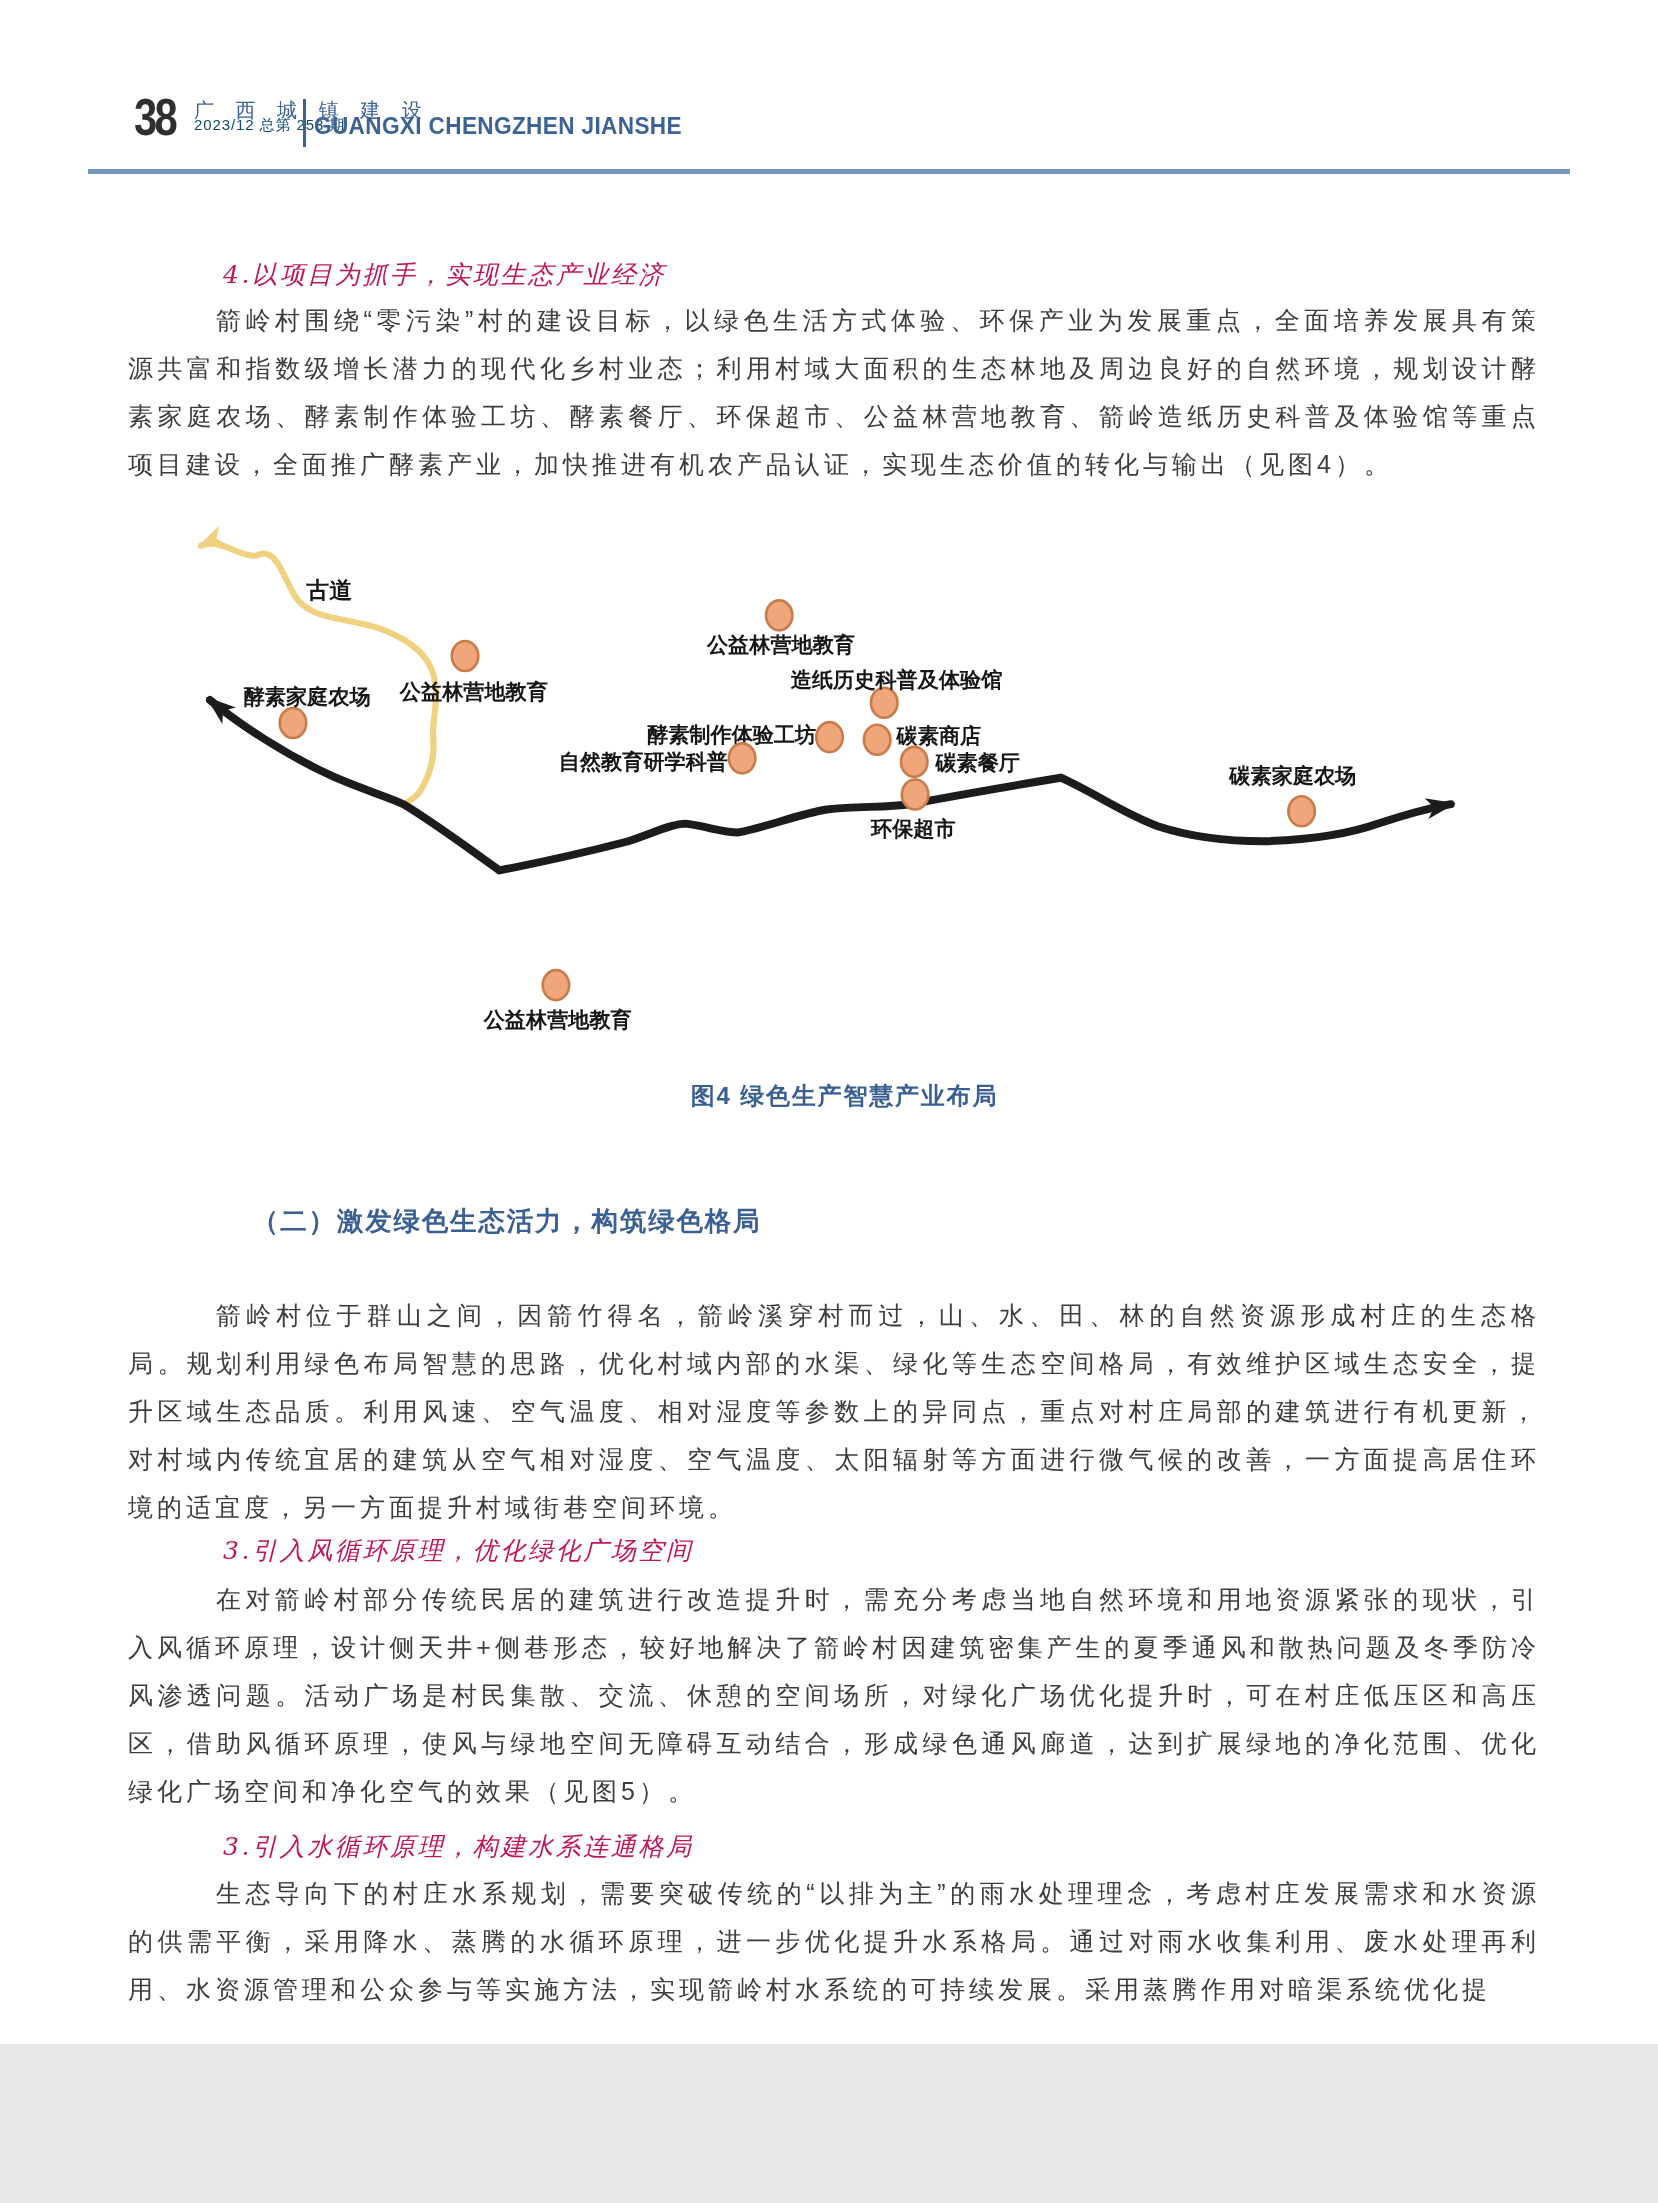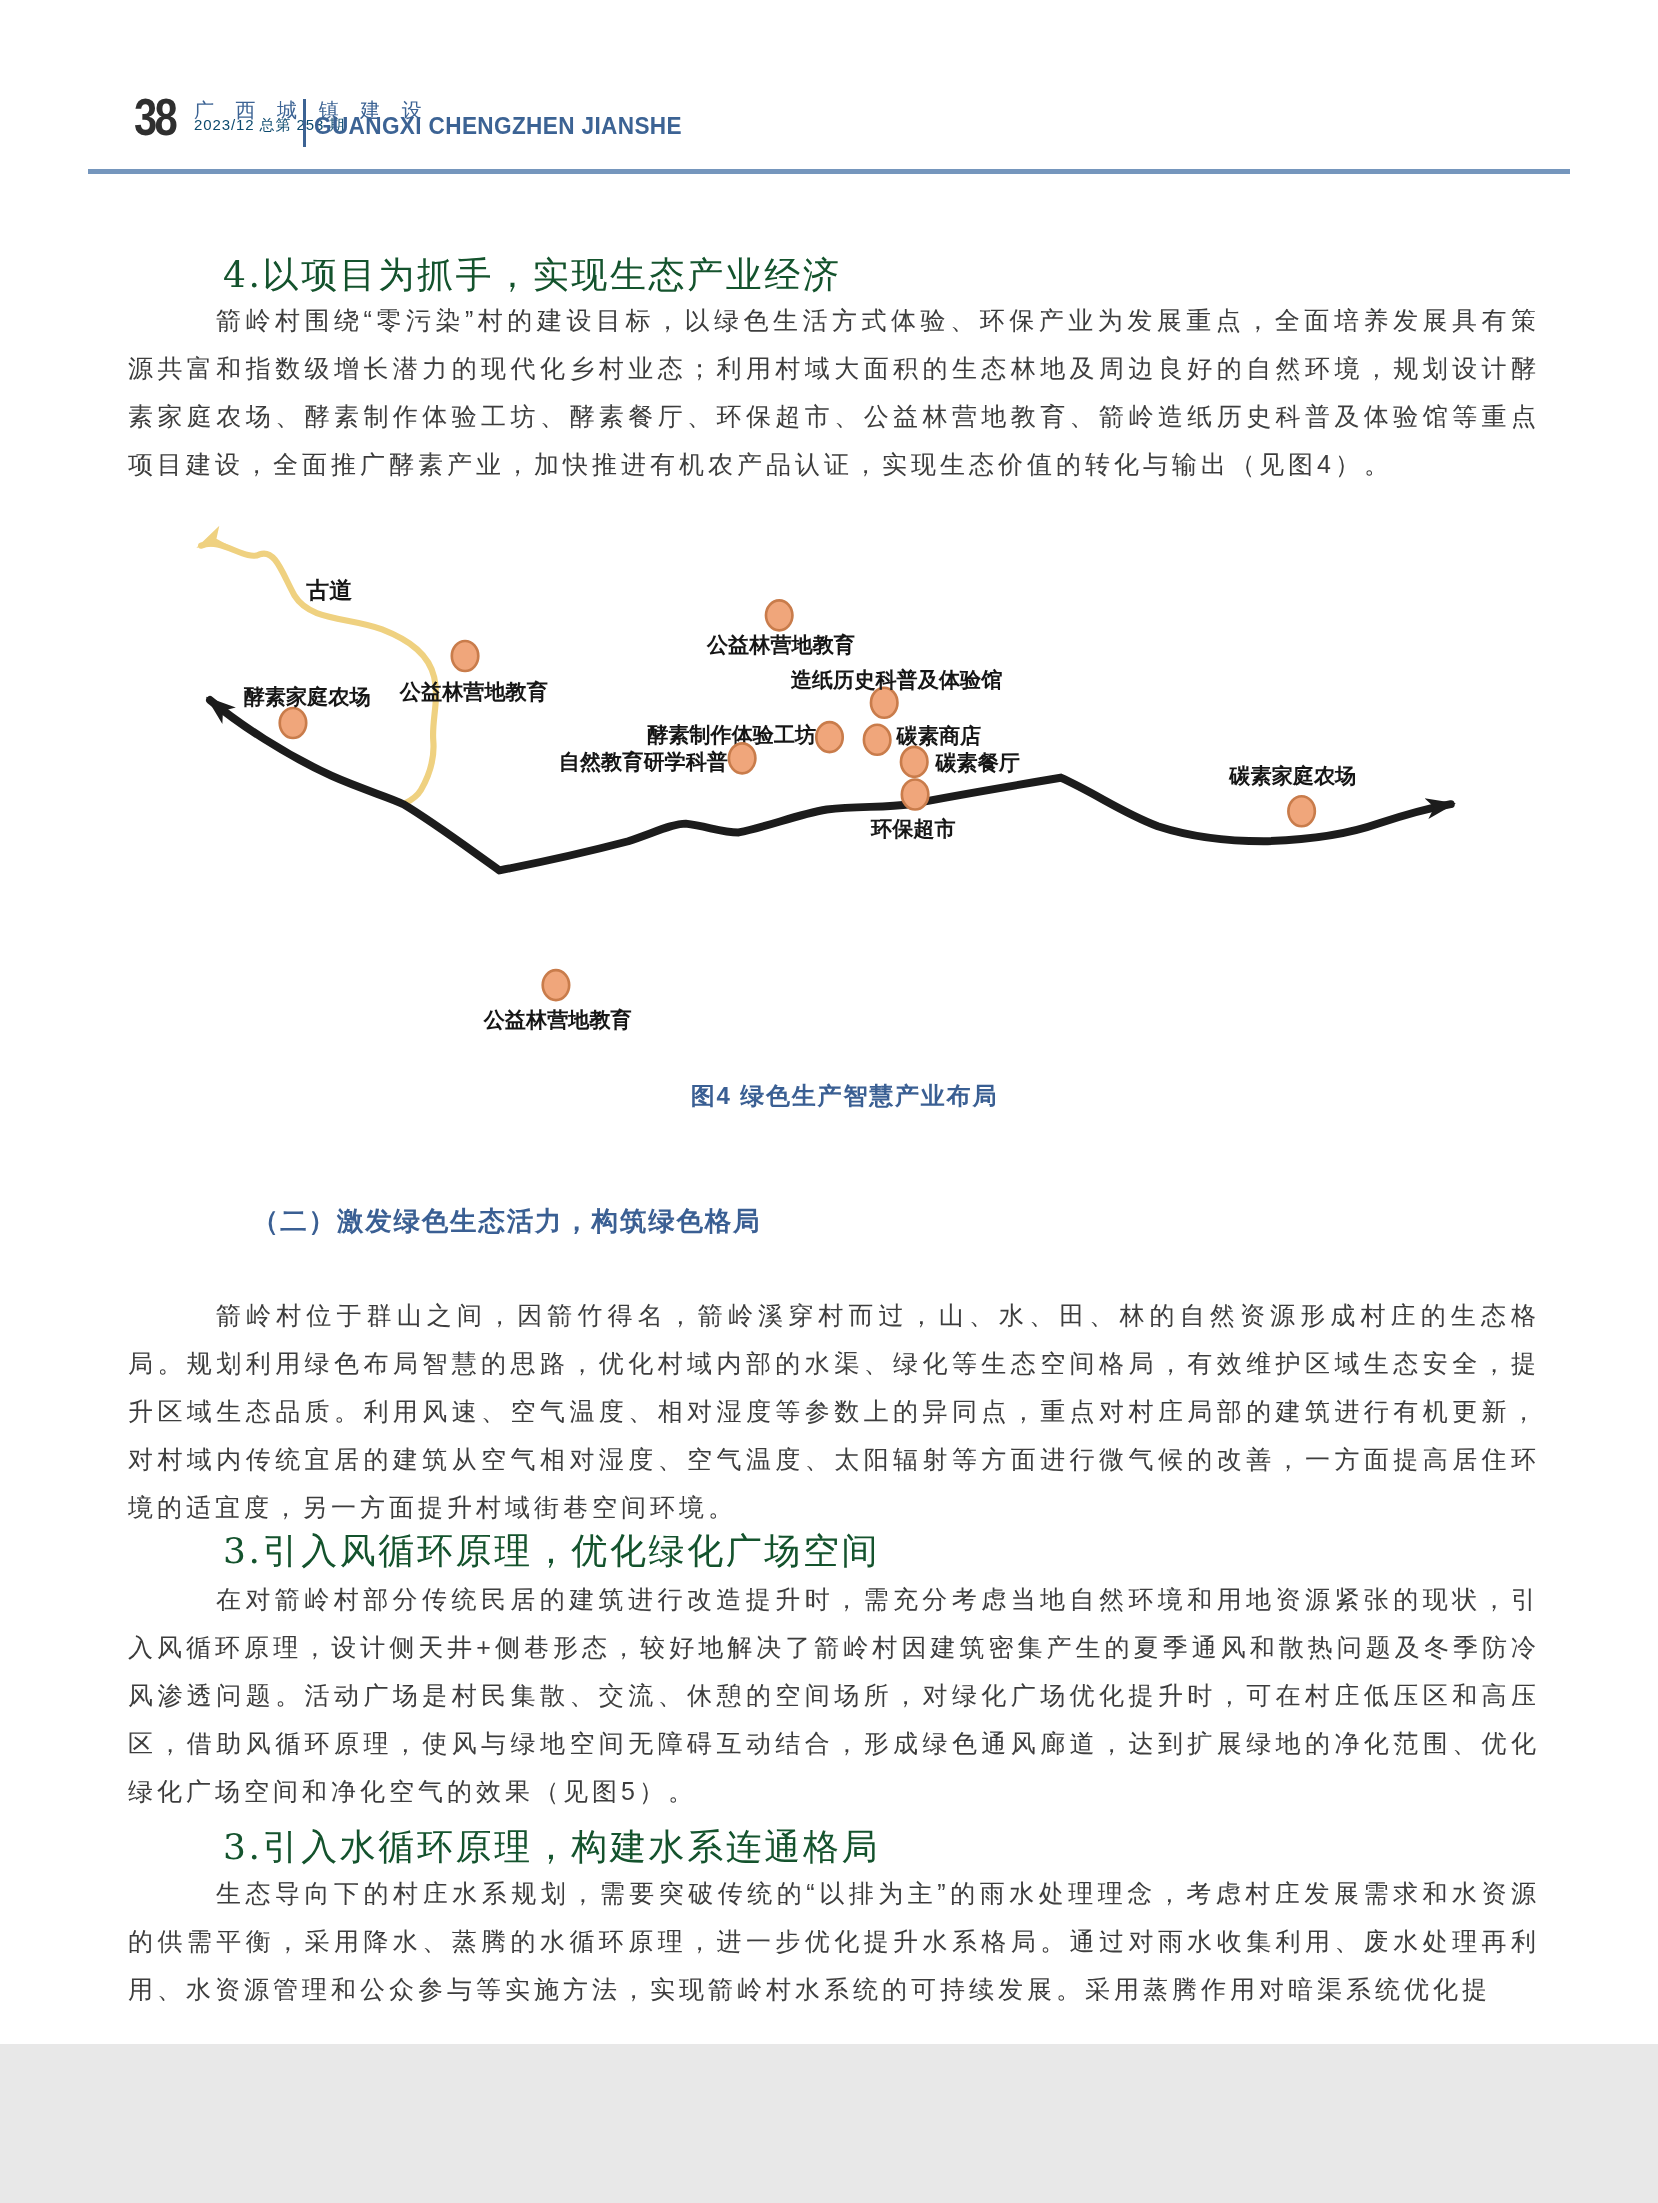--- a/index.html
+++ b/index.html
@@ -13,22 +13,22 @@
               color:#3c6394;letter-spacing:8px;}
   .issue-info{position:absolute;left:194px;top:116px;font-size:15px;color:#0c4a6e;letter-spacing:0.9px;}
   .header-divider{position:absolute;left:303px;top:99px;width:2.6px;height:48px;background:#3c6394;}
   .journal-en{position:absolute;left:314px;top:112px;font-size:24px;font-weight:700;
               color:#3c6394;letter-spacing:0.4px;transform:scaleX(.94);transform-origin:left top;}
   .header-rule{position:absolute;left:88px;top:169px;width:1482px;height:5.3px;background:#7596bd;}
 
   
   .tx{position:absolute;left:128px;width:1412px;margin:0;color:#3d3d3d;}
   .body-par{font-size:25px;line-height:48px;letter-spacing:4px;text-align:justify;text-indent:88px;}
-  .kaiti{font-family:"DejaVu Serif","Liberation Serif",serif;font-weight:500;
-         font-size:36px;line-height:48px;letter-spacing:2.6px;color:#14532d;padding-left:95px;}
+  .kaiti{font-family:"DejaVu Serif","Liberation Serif",serif;font-style:italic;font-weight:500;
+         font-size:25px;line-height:48px;letter-spacing:2.6px;color:#be185d;padding-left:95px;}
   .blue-heading{font-size:26.5px;line-height:48px;font-weight:700;color:#3a5f93;
                 letter-spacing:1.8px;padding-left:124px;}
   .fig-caption{position:absolute;left:15px;top:1074px;width:1659px;text-align:center;
                font-size:24px;line-height:44px;font-weight:700;color:#3a5f93;letter-spacing:1.8px;}
 
   #heading4{top:251px}
   #para4{top:296px}
   #sec2-heading{top:1197px}
   #sub1-heading{top:1244px}
   #para1{top:1291px}

